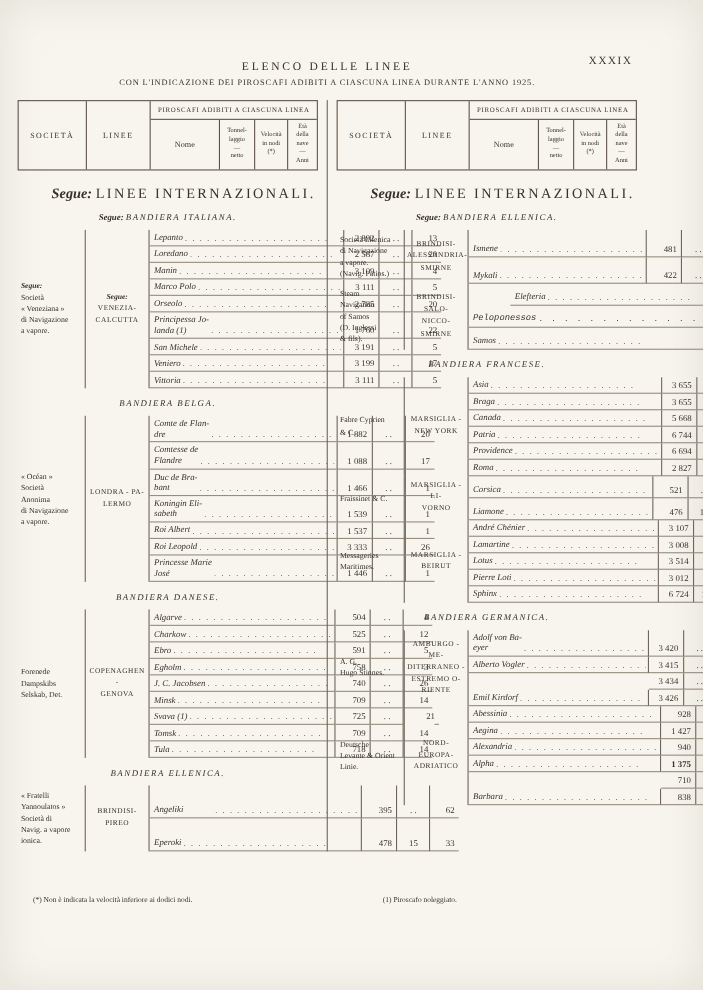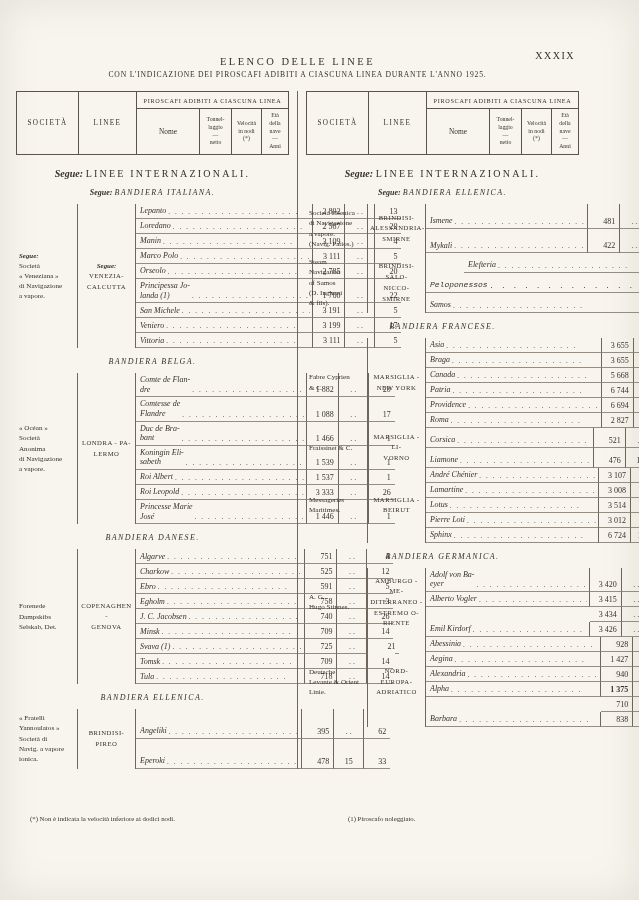--- a/index.html
+++ b/index.html
@@ -32,21 +32,21 @@
   .th{display:flex;align-items:center;justify-content:center;text-align:center;box-sizing:border-box;}
   .societa-h{grid-column:1;grid-row:1/3;font-size:7.2px;letter-spacing:1.4px;text-transform:uppercase;border-right:1px solid #5c544a;}
   .linee-h{grid-column:2;grid-row:1/3;font-size:7.2px;letter-spacing:1.4px;text-transform:uppercase;border-right:1px solid #5c544a;}
   .piroscafi-h{grid-column:3/7;grid-row:1;font-size:6.2px;letter-spacing:.7px;text-transform:uppercase;border-bottom:1px solid #5c544a;padding:2px 1px;}
   .nome-h{grid-column:3;grid-row:2;font-size:7.4px;border-right:1px solid #5c544a;}
   .tonn-h{grid-column:4;grid-row:2;border-right:1px solid #5c544a;}
   .vel-h{grid-column:5;grid-row:2;border-right:1px solid #5c544a;}
   .eta-h{grid-column:6;grid-row:2;}
   .tonn-h,.vel-h,.eta-h{font-size:5.8px;line-height:1.35;white-space:pre-line;padding:3px 1px;}
   
-  .sec-line{text-align:center;margin:13px 2px 2px;font-size:10px;}
+  .sec-line{text-align:right;margin:13px 2px 2px;font-size:13px;}
   .sec-line .h-text{letter-spacing:2.2px;}
   .flag-line{text-align:center;margin:9px 2px 7px;font-size:8px;font-style:italic;}
   .flag-line .h-text{letter-spacing:1.4px;}
   .segue{font-weight:bold;font-style:italic;letter-spacing:0;text-transform:none;}
   
   .group{display:grid;grid-template-columns:62px 58px 1fr 32px 30px 26px;}
   .c-soc{
     grid-column:1;border-right:1px solid #6e665a;
     font-size:7.1px;line-height:1.45;padding:4px 2px 4px 3px;
     display:flex;flex-direction:column;justify-content:center;text-align:left;box-sizing:border-box;
@@ -269,21 +269,21 @@
 Selskab, Det.</div>
             </div>
             <div class="c-lin" style="grid-row: 1 / span 9;">
               <div class="pre">Copenaghen -
 Genova</div>
             </div>
             <div class="c-nome" style="grid-row: 1;">
               <span class="ship-name pre">Algarve</span>
               <span class="dots"></span>
             </div>
-            <div class="c-tonn" style="grid-row: 1;">751</div>
+            <div class="c-tonn" style="grid-row: 1;">504</div>
             <div class="c-vel" style="grid-row: 1;">. .</div>
             <div class="c-eta" style="grid-row: 1;">4</div>
             <div class="c-nome" style="grid-row: 2;">
               <span class="ship-name pre">Charkow</span>
               <span class="dots"></span>
             </div>
             <div class="c-tonn" style="grid-row: 2;">525</div>
             <div class="c-vel" style="grid-row: 2;">. .</div>
             <div class="c-eta" style="grid-row: 2;">12</div>
             <div class="c-nome" style="grid-row: 3;">
@@ -341,21 +341,21 @@
             <div class="c-soc" style="grid-row: 1 / span 2;">
               <div class="pre">« Fratelli
 Yannoulatos »
 Società di
 Navig. a vapore
 ionica.</div>
             </div>
             <div class="c-lin" style="grid-row: 1 / span 2;">
               <div class="pre">Brindisi-Pireo</div>
             </div>
-            <div class="c-nome" style="grid-row: 1;">
+            <div class="c-nome" style="grid-row: 1; gap: 27px;">
               <span class="ship-name pre">Angeliki</span>
               <span class="dots"></span>
             </div>
             <div class="c-tonn" style="grid-row: 1;">395</div>
             <div class="c-vel" style="grid-row: 1;">. .</div>
             <div class="c-eta" style="grid-row: 1;">62</div>
             <div class="c-nome" style="grid-row: 2;">
               <span class="ship-name pre">Eperoki</span>
               <span class="dots"></span>
             </div>

